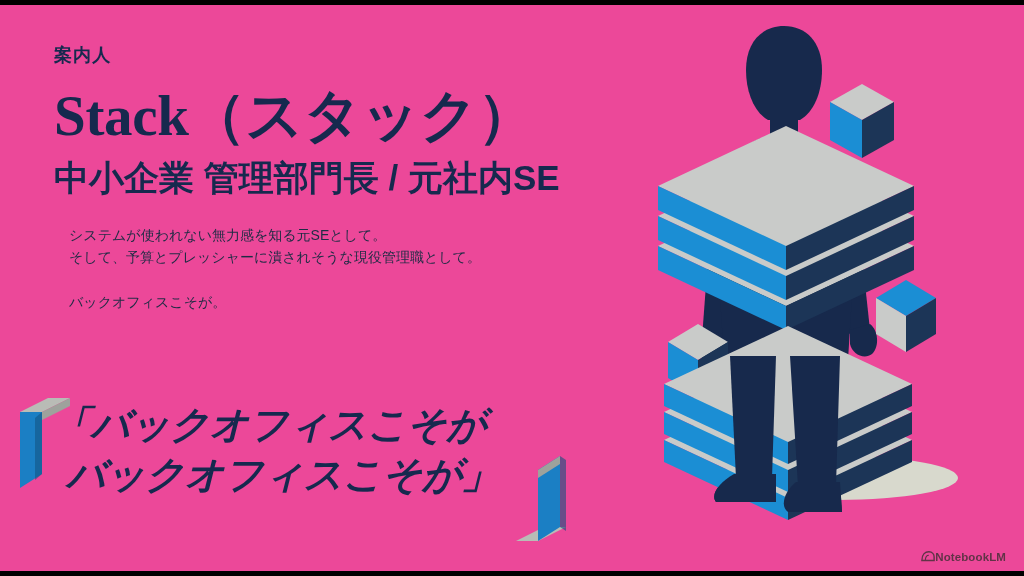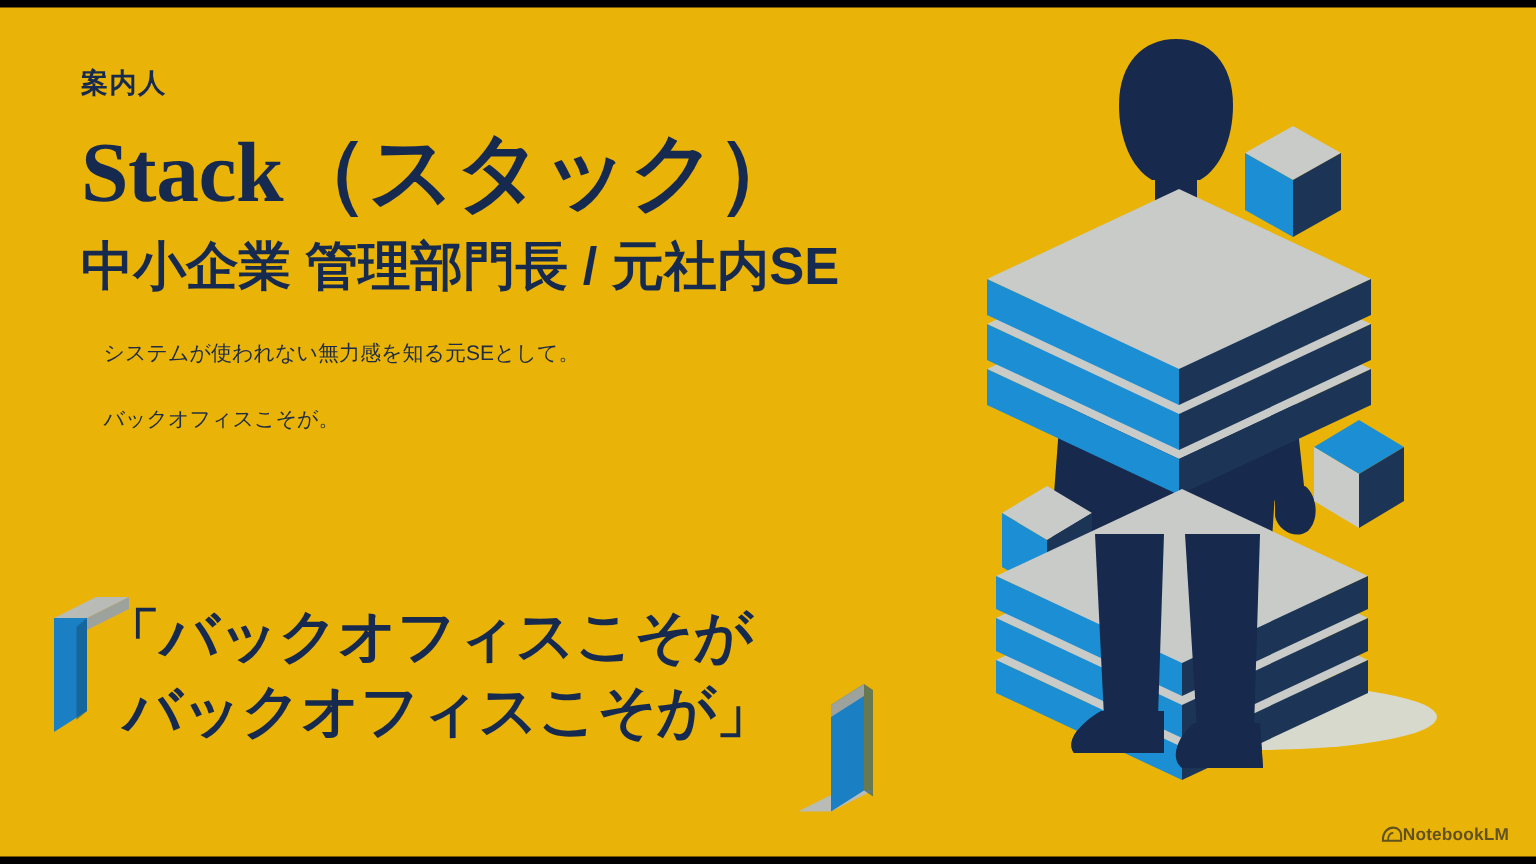--- a/index.html
+++ b/index.html
@@ -4,21 +4,21 @@
 <style>
   html, body {
     margin: 0;
     padding: 0;
     background: #000;
   }
   .slide {
     position: relative;
     width: 1024px;
     height: 576px;
-    background: #eab308;
+    background: #ec4899;
     overflow: hidden;
     font-family: "Liberation Sans", "DejaVu Sans", sans-serif;
     color: #15294d;
   }
   .letterbox {
     position: absolute;
     left: 0;
     width: 1024px;
     height: 5px;
     background: #000000;
@@ -67,25 +67,26 @@
     color: #1d2c44;
     line-height: 1.62;
     margin: 15px;
   }
   .body-block p { margin: 0; }
   .body-gap { height: 22px; }
 
   
   .quote-wrap {
     position: absolute;
-    left: 30px;
+    left: 14px;
     top: 398px;
     width: 600px;
     height: 150px;
     z-index: 12;
+    font-style: italic;
   }
   .quote-svg {
     position: absolute;
     left: 0;
     top: 0;
     width: 600px;
     height: 150px;
     overflow: visible;
   }
   .quote-text {
@@ -139,20 +140,21 @@
   <div class="text-col">
 
     <div class="eyebrow">案内人</div>
 
     <div class="headline">Stack（スタック）</div>
 
     <div class="subhead">中小企業 管理部門長 / 元社内SE</div>
 
     <div class="body-block">
       <p>システムが使われない無力感を知る元SEとして。</p>
+      <p>そして、予算とプレッシャーに潰されそうな現役管理職として。</p>
       <div class="body-gap"></div>
       <p>バックオフィスこそが。</p>
     </div>
   </div>
 
   <div class="quote-wrap">
 
     <svg class="quote-svg" viewBox="0 0 600 150">
 
       <g>

